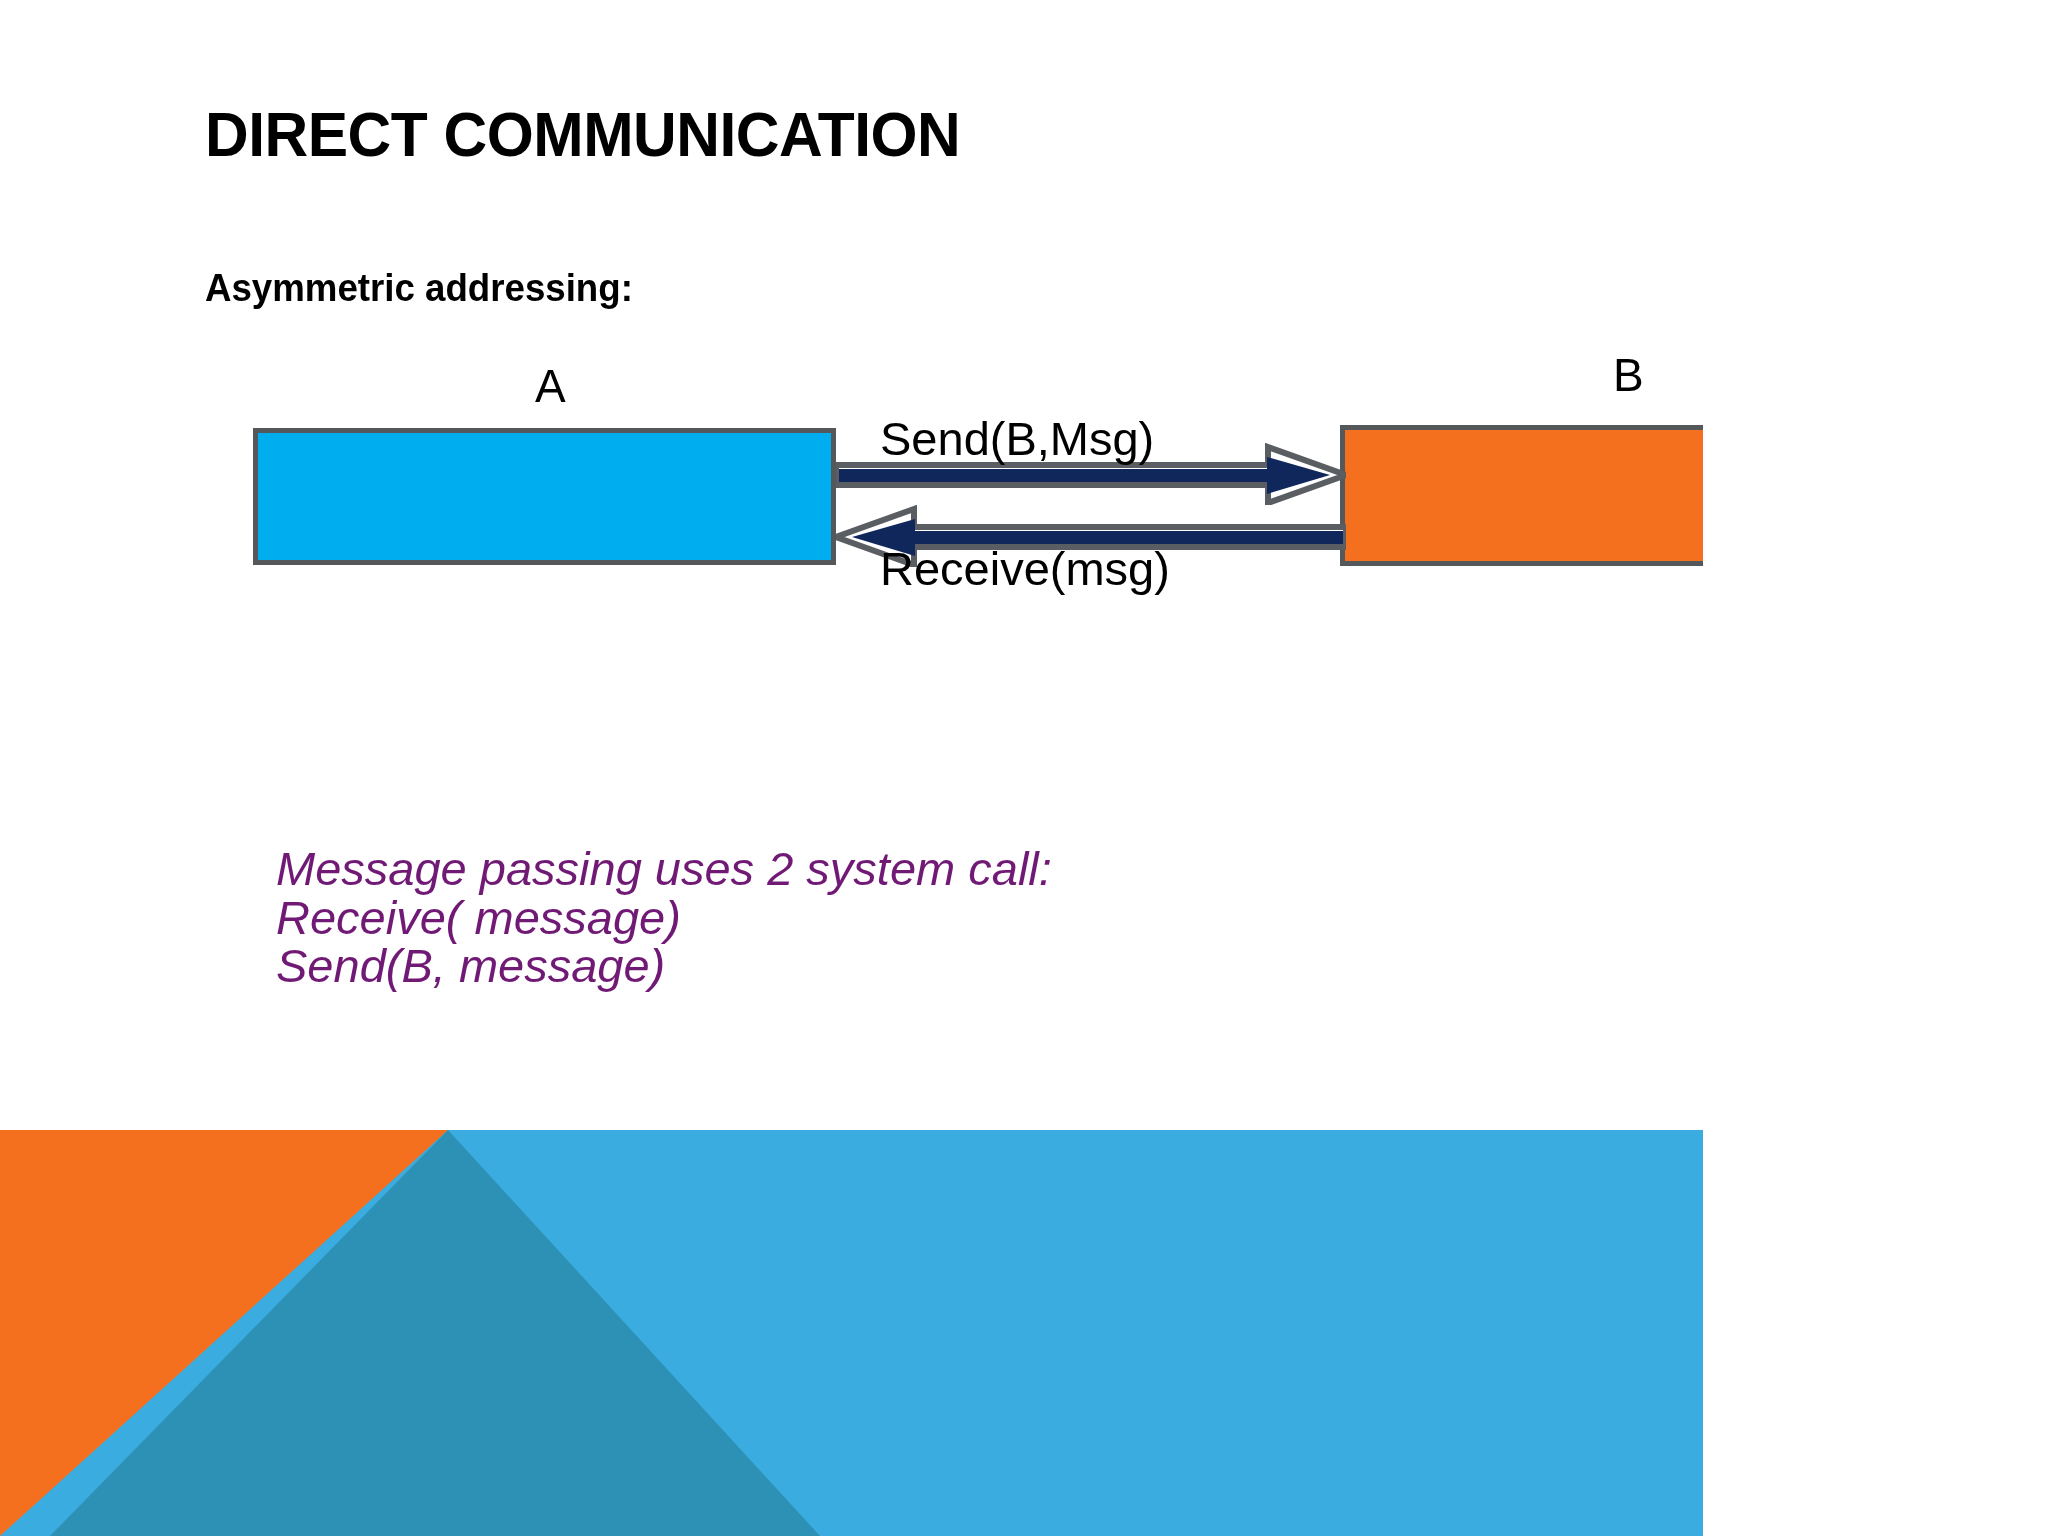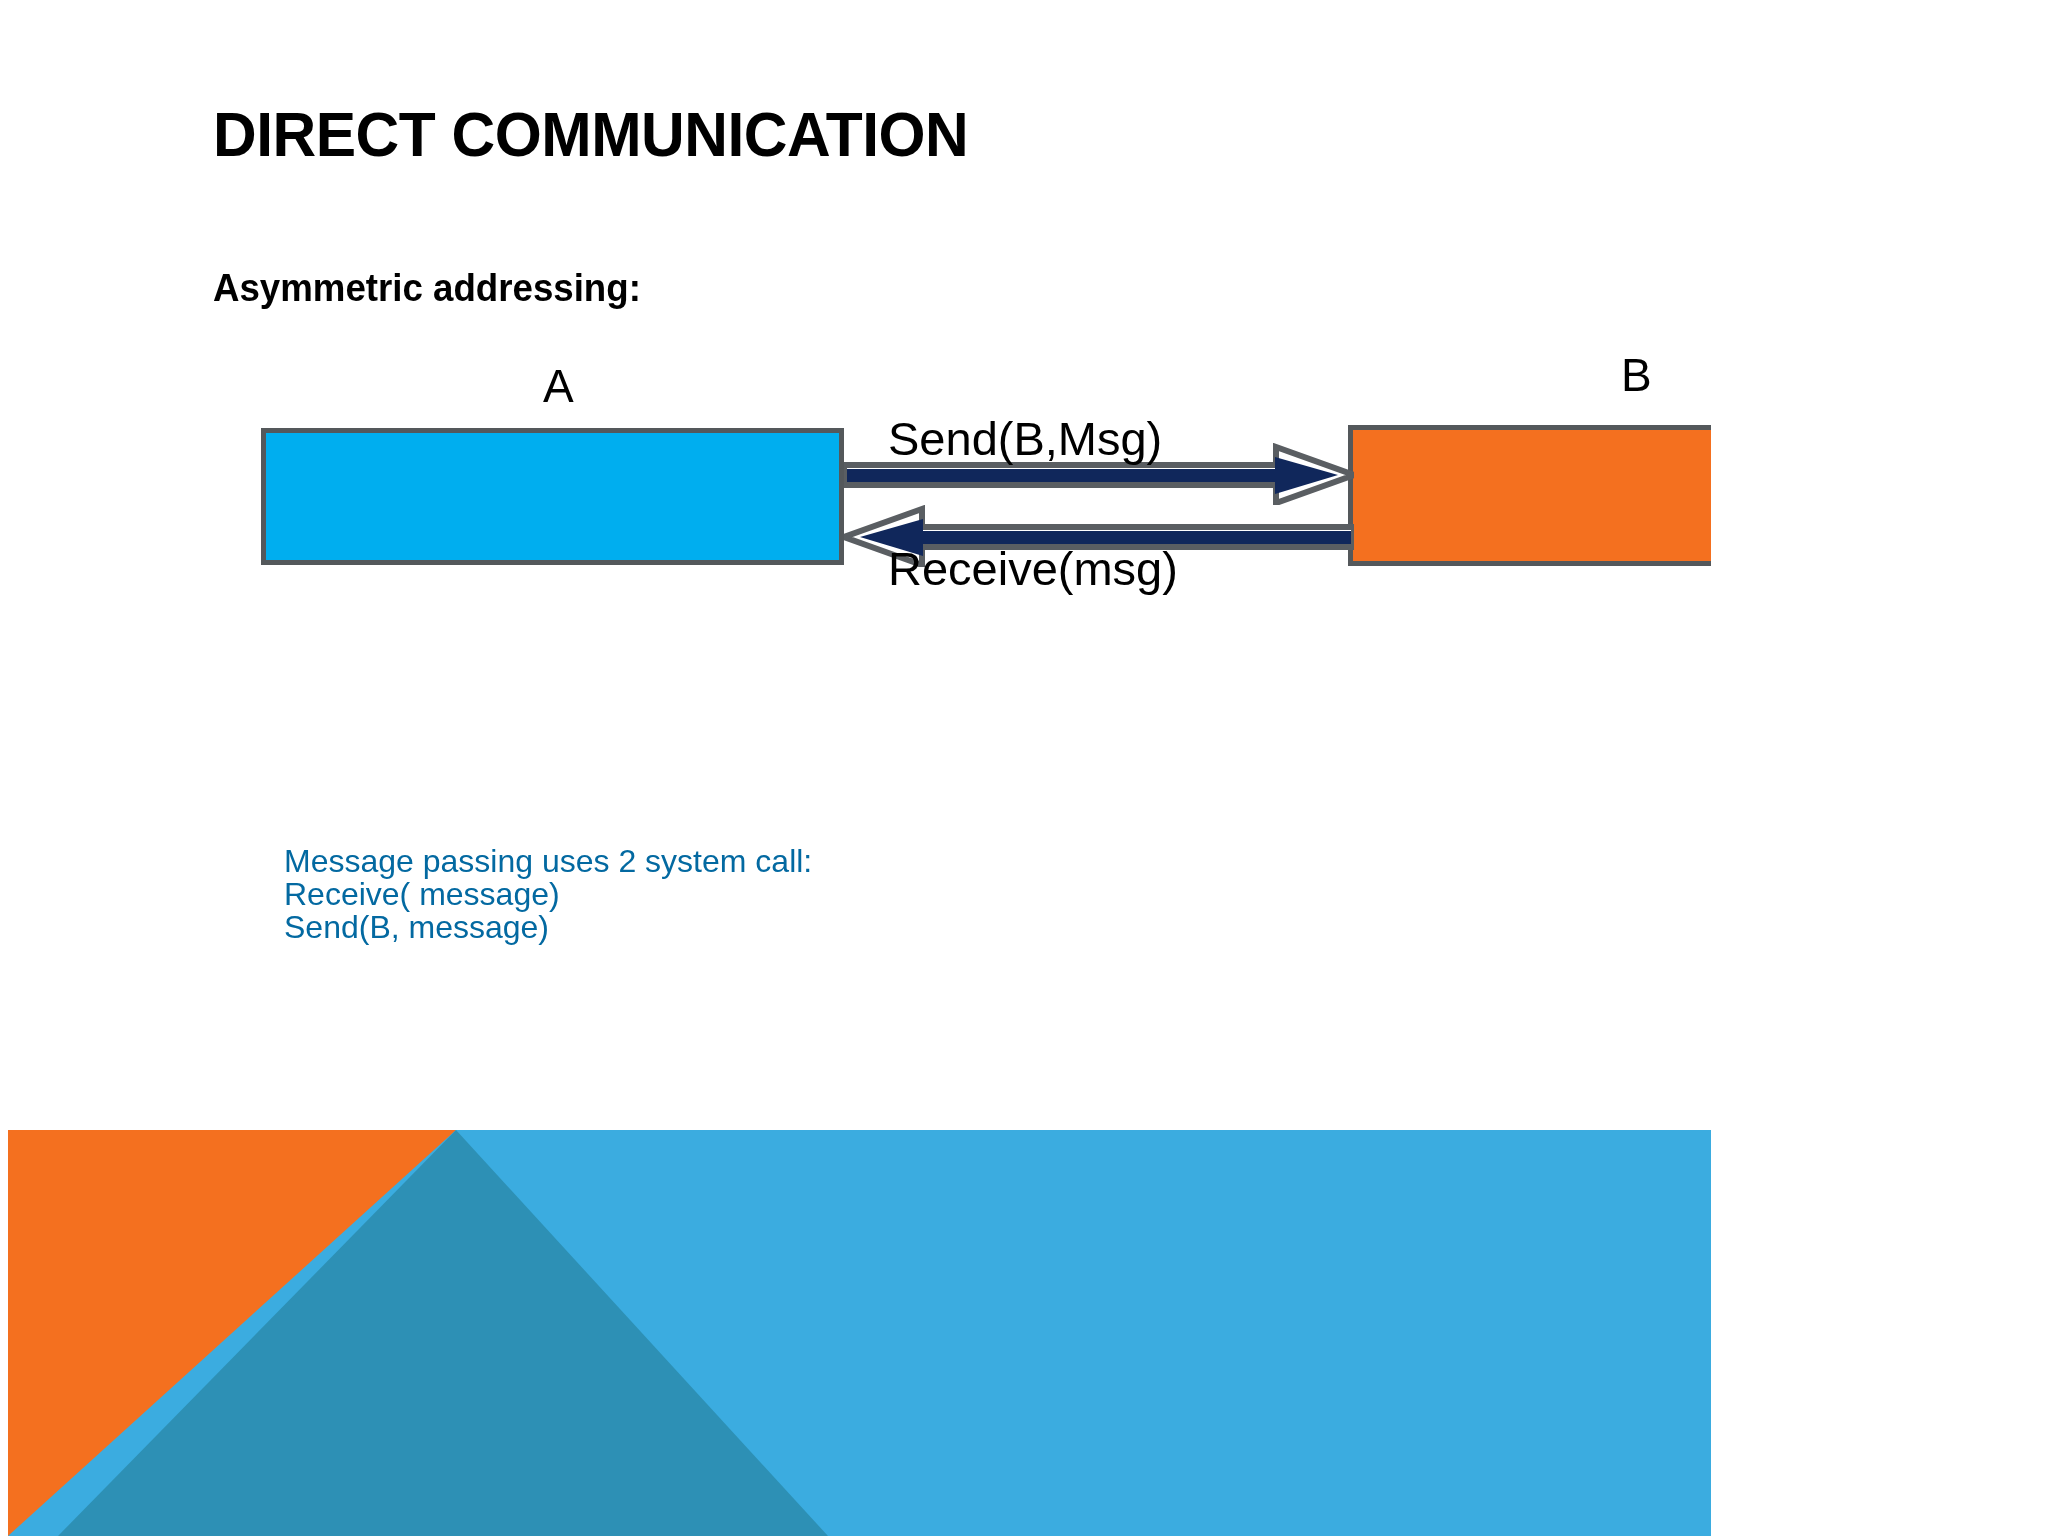--- a/index.html
+++ b/index.html
@@ -10,21 +10,21 @@
   body {
     width: 2048px;
     height: 1536px;
     position: relative;
     overflow: hidden;
     font-family: "Liberation Sans", sans-serif;
   }
 
   #slide {
     position: absolute;
-    left: 8px; top: 0;
+    left: 0; top: 0;
     width: 1703px;
     height: 1536px;
     background: #ffffff;
     overflow: hidden;
   }
 
   
   #slide-title {
     position: absolute;
     left: 205px;
@@ -125,24 +125,25 @@
   }
   #caption-send { left: 880px; top: 415px; }
   #caption-receive { left: 880px; top: 545px; }
 
   
   #body-text {
     position: absolute;
     left: 276px;
     top: 845px;
     font-family: "Liberation Sans", sans-serif;
-    font-size: 32px;
-    color: #0369a1;
+    font-size: 47px;
+    color: #701a75;
     line-height: 1.035;
     white-space: nowrap;
+    font-style: italic;
   }
   #body-text .body-line { display: block; }
 
   
   #banner {
     position: absolute;
     left: 0;
     top: 1130px;
     width: 2048px;
     height: 406px;

